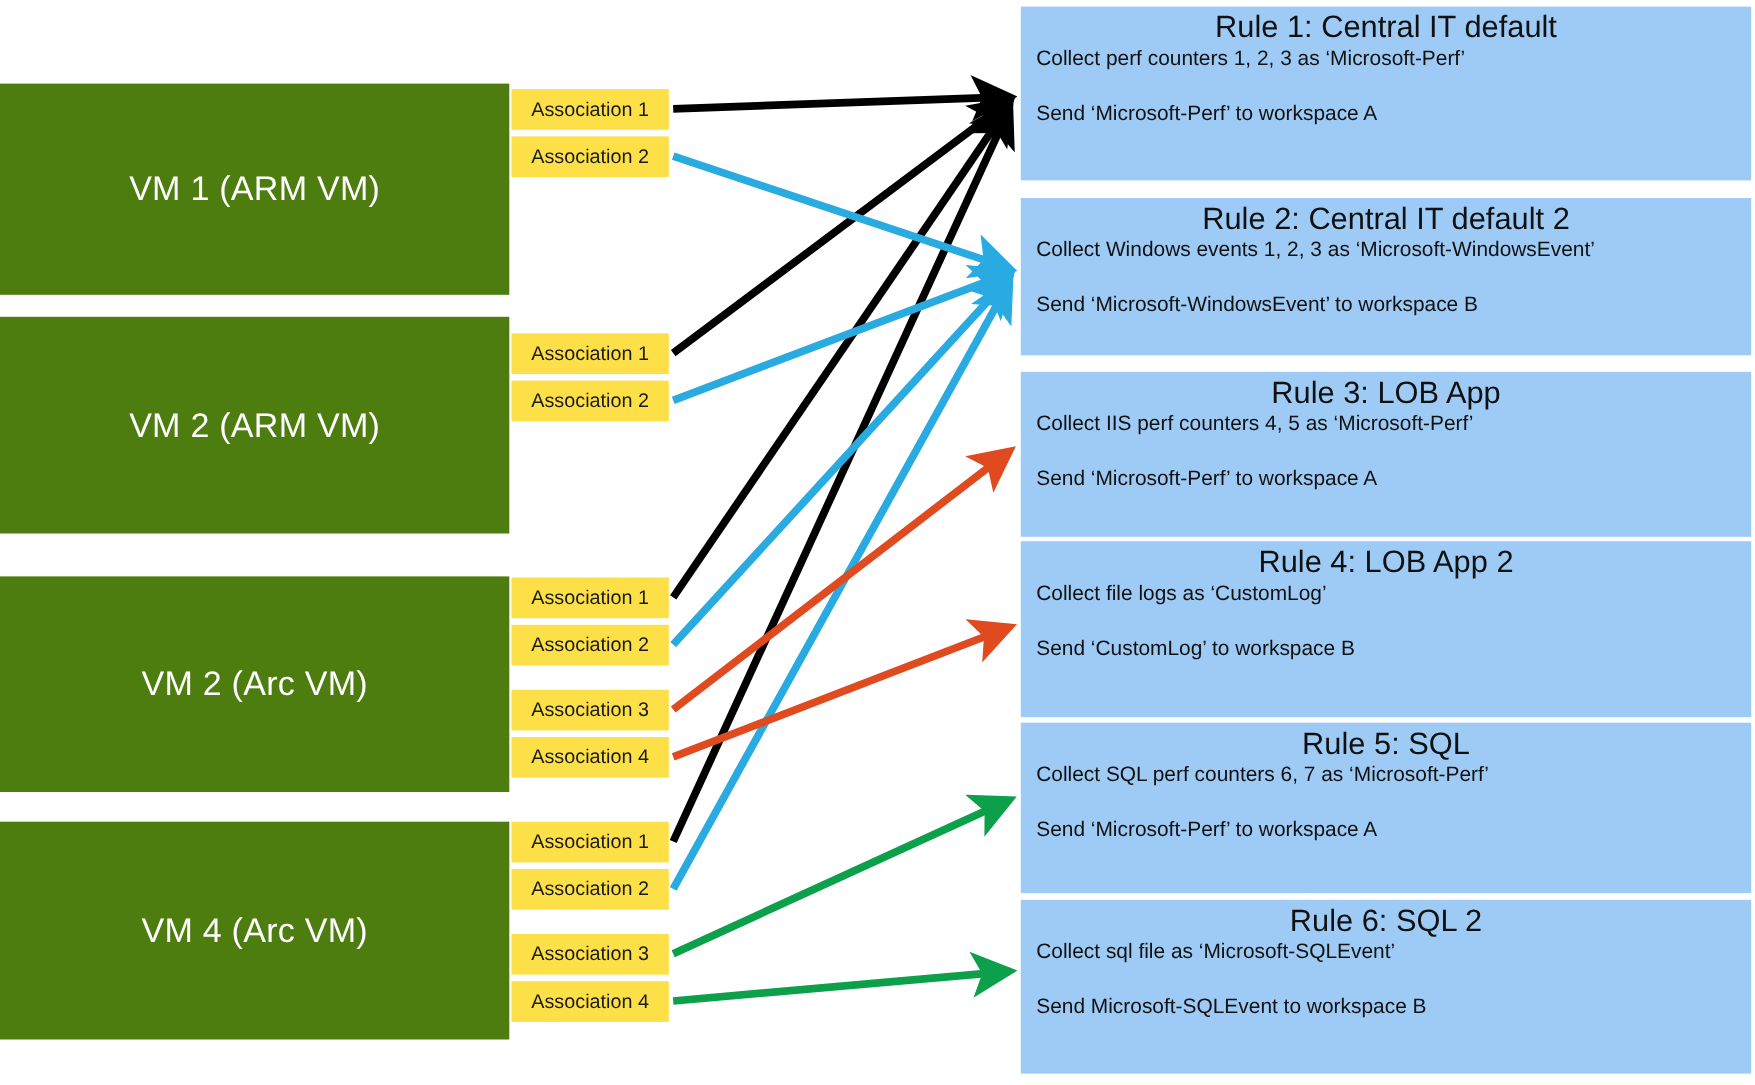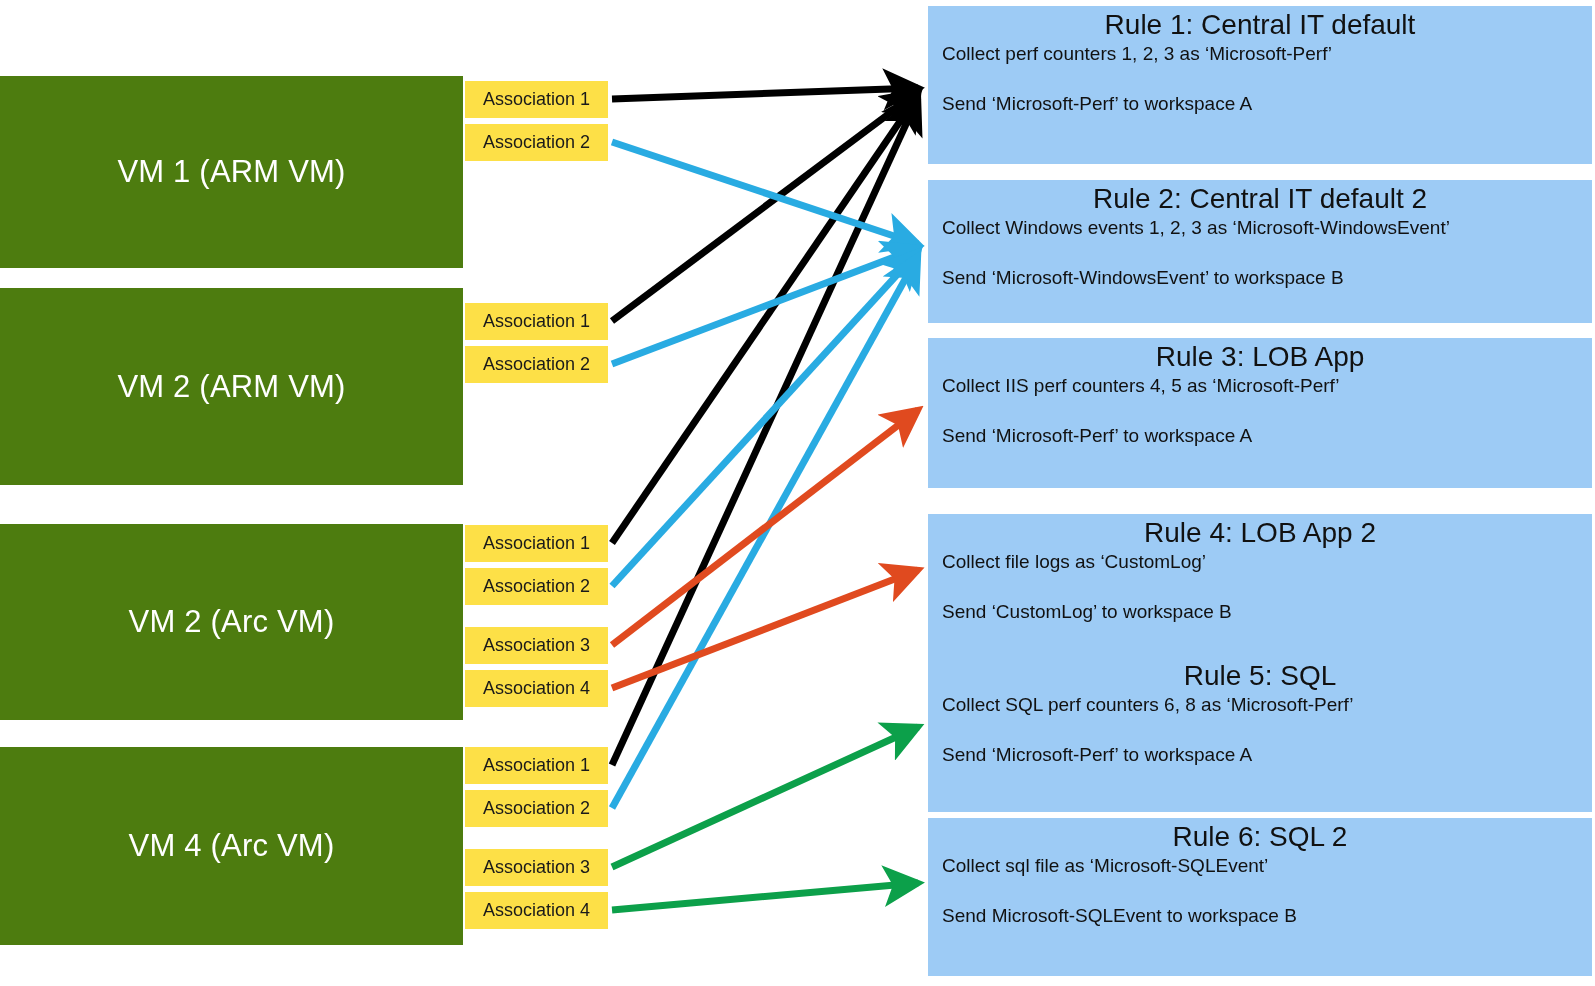--- a/index.html
+++ b/index.html
@@ -96,30 +96,30 @@
     <div class="rule-line">Send ‘Microsoft-WindowsEvent’ to workspace B</div>
   </div>
 
   <div class="rule-box" style="left:928px;top:338px;width:664px;height:150px;">
     <div class="rule-title">Rule 3: LOB App</div>
     <div class="rule-line">Collect IIS perf counters 4, 5 as ‘Microsoft-Perf’</div>
     <div class="rule-gap"></div>
     <div class="rule-line">Send ‘Microsoft-Perf’ to workspace A</div>
   </div>
 
-  <div class="rule-box" style="left:928px;top:492px;width:664px;height:160px;margin-top:22px;">
+  <div class="rule-box" style="left:928px;top:492px;width:664px;height:160px;">
     <div class="rule-title">Rule 4: LOB App 2</div>
     <div class="rule-line">Collect file logs as ‘CustomLog’</div>
     <div class="rule-gap"></div>
     <div class="rule-line">Send ‘CustomLog’ to workspace B</div>
   </div>
 
   <div class="rule-box" style="left:928px;top:657px;width:664px;height:155px;">
     <div class="rule-title">Rule 5: SQL</div>
-    <div class="rule-line">Collect SQL perf counters 6, 8 as ‘Microsoft-Perf’</div>
+    <div class="rule-line">Collect SQL perf counters 6, 7 as ‘Microsoft-Perf’</div>
     <div class="rule-gap"></div>
     <div class="rule-line">Send ‘Microsoft-Perf’ to workspace A</div>
   </div>
 
   <div class="rule-box" style="left:928px;top:818px;width:664px;height:158px;">
     <div class="rule-title">Rule 6: SQL 2</div>
     <div class="rule-line">Collect sql file as ‘Microsoft-SQLEvent’</div>
     <div class="rule-gap"></div>
     <div class="rule-line">Send Microsoft-SQLEvent to workspace B</div>
   </div>

